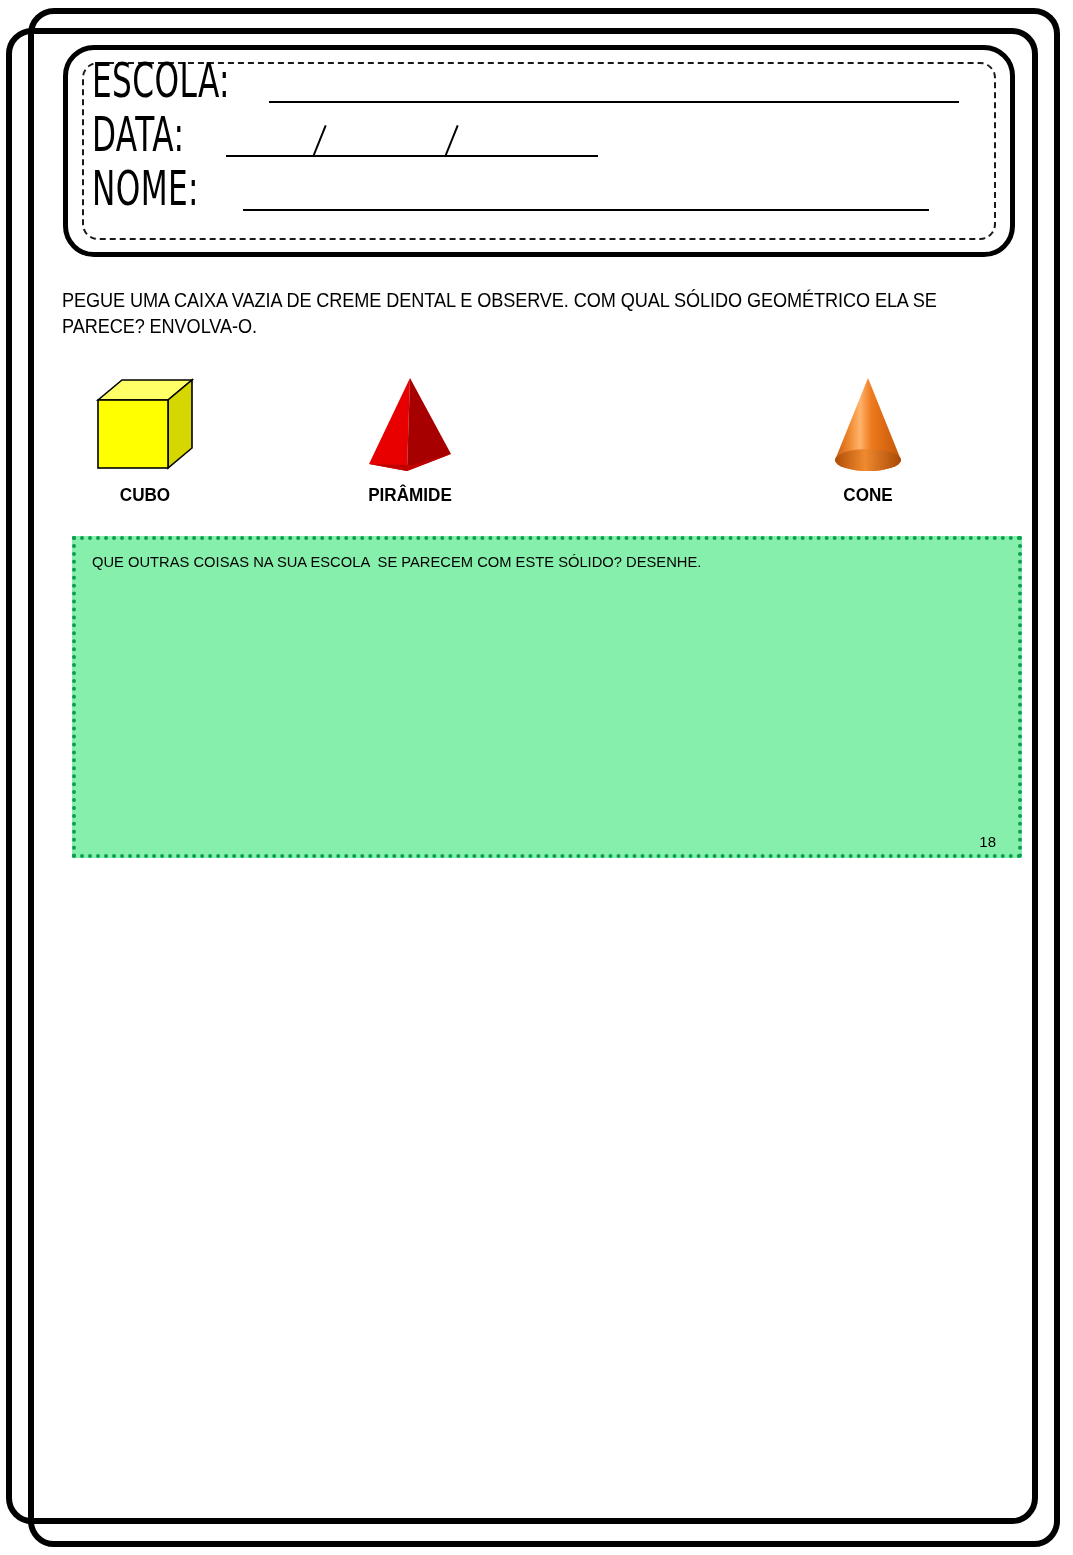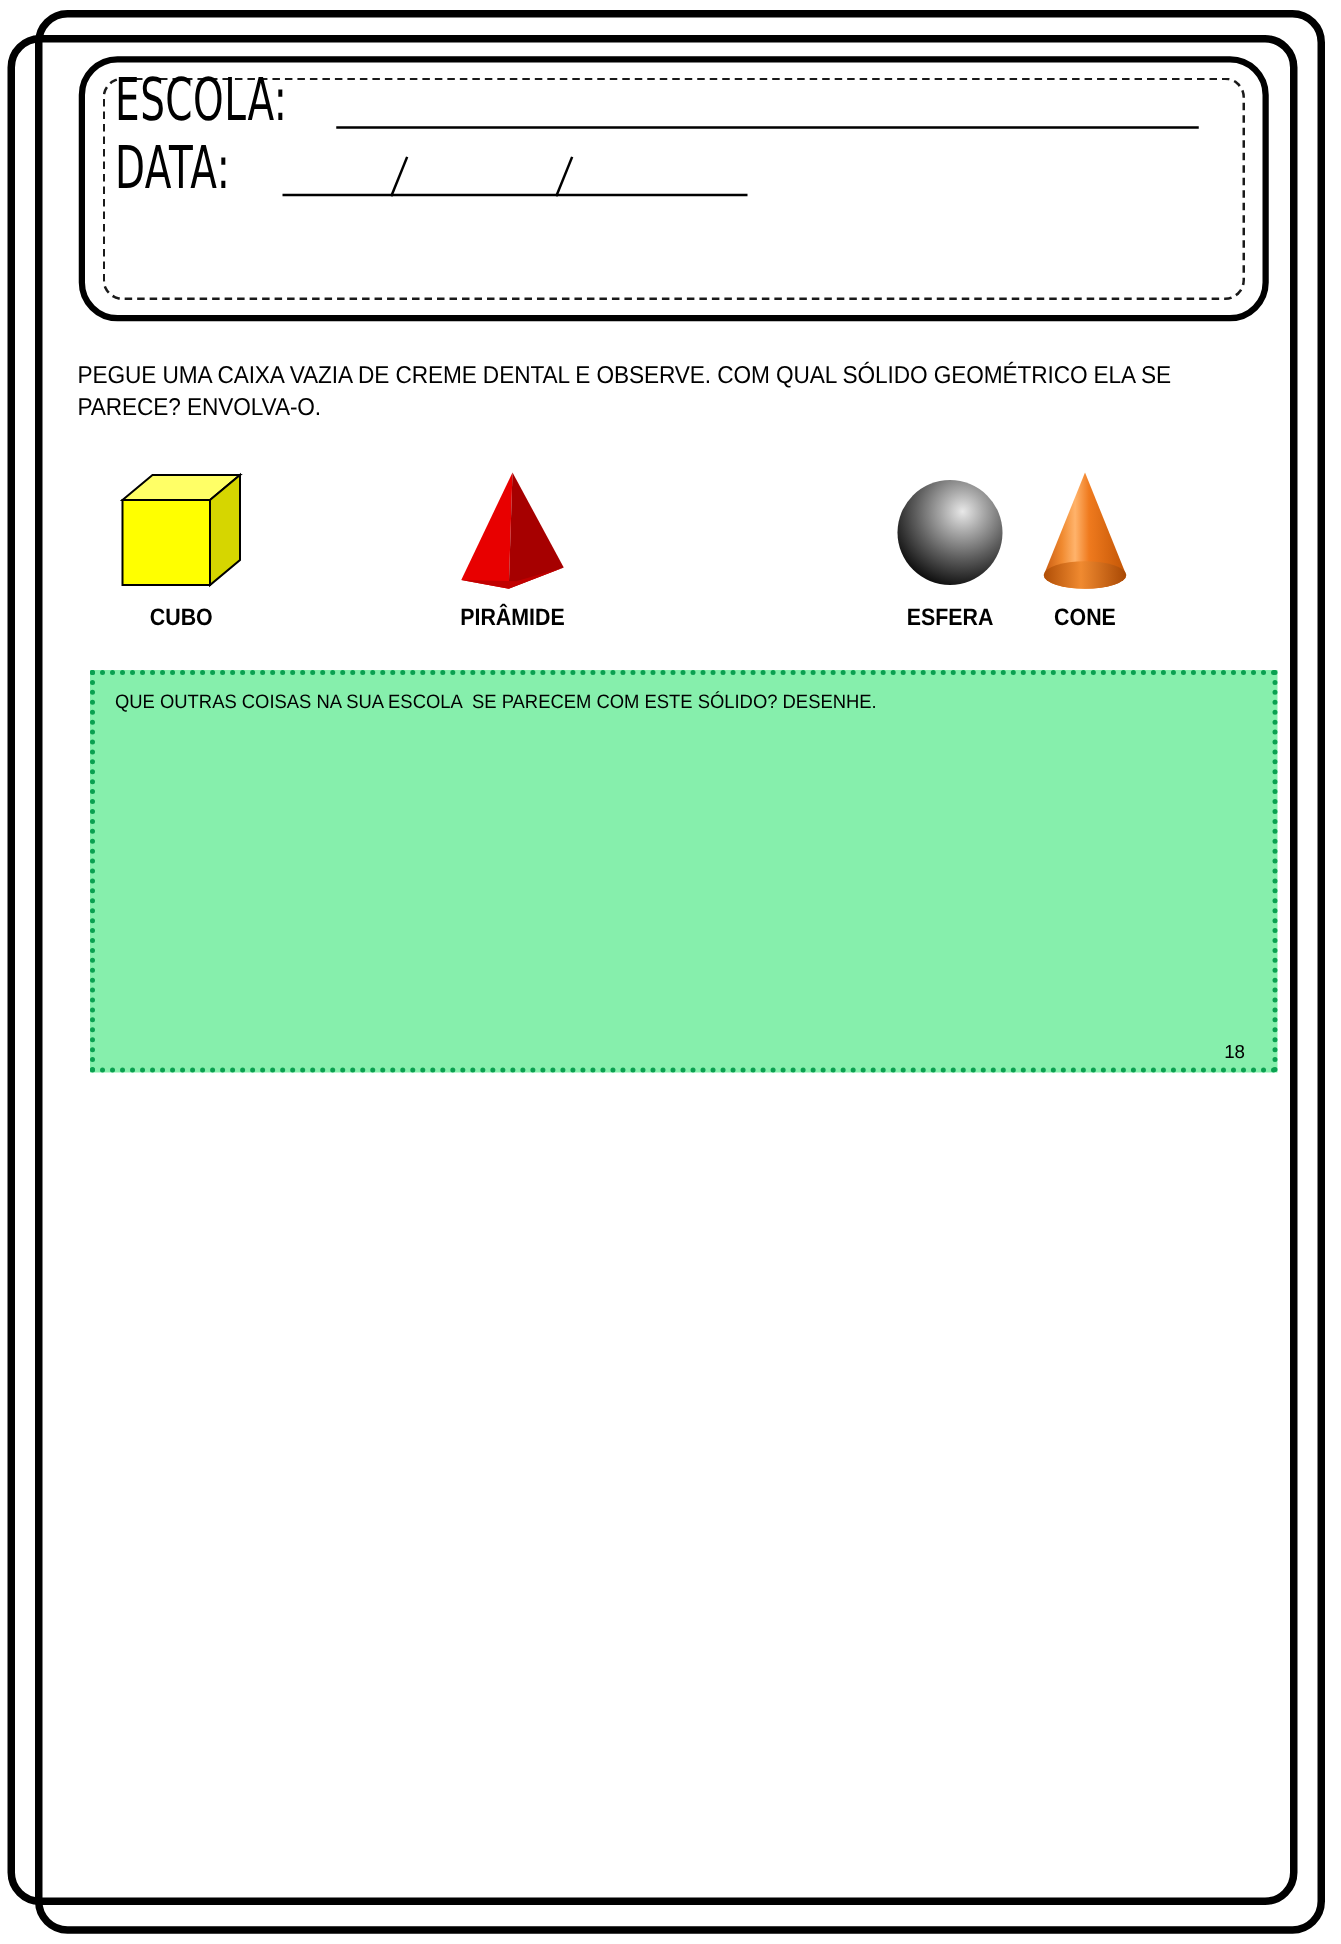--- a/index.html
+++ b/index.html
@@ -206,20 +206,24 @@
     </div>
 
     <div class="id-row">
       <span class="id-label">DATA:</span>
       <span class="rule rule-data">
         <span class="slash slash-1"></span>
         <span class="slash slash-2"></span>
       </span>
     </div>
 
+    <div class="id-row">
+      <span class="id-label">NOME:</span>
+      <span class="rule rule-nome"></span>
+    </div>
 
   </div>
 </div>
 
 <div class="instruction">PEGUE UMA CAIXA VAZIA DE CREME DENTAL E OBSERVE. COM QUAL SÓLIDO GEOMÉTRICO ELA SE PARECE? ENVOLVA-O.</div>
 
 <div class="solids">
 
   <div class="solid s-cubo">
     <div class="solid-art">
@@ -238,36 +242,20 @@
       <svg width="118" height="110" viewBox="0 0 118 110">
         <polygon points="59,6 18,92 56,99" fill="#e80000"></polygon>
         <polygon points="59,6 56,99 100,82" fill="#a60000"></polygon>
         <polygon points="18,92 56,99 100,82 62,93" fill="#c10000"></polygon>
       </svg>
     </div>
     <div class="solid-label">PIRÂMIDE</div>
   </div>
 
 
-  <div class="solid s-esf">
-    <div class="solid-art">
-      <svg width="118" height="110" viewBox="0 0 118 110">
-        <defs>
-          <radialGradient id="sphereGrad" cx="62%" cy="30%" r="72%">
-            <stop offset="0%" stop-color="#e8e8e8"></stop>
-            <stop offset="28%" stop-color="#a8a8a8"></stop>
-            <stop offset="62%" stop-color="#5e5e5e"></stop>
-            <stop offset="100%" stop-color="#111111"></stop>
-          </radialGradient>
-        </defs>
-        <circle cx="59" cy="54" r="42" fill="url(#sphereGrad)"></circle>
-      </svg>
-    </div>
-    <div class="solid-label">ESFERA</div>
-  </div>
 
   <div class="solid s-cone">
     <div class="solid-art">
       <svg width="110" height="110" viewBox="0 0 110 110">
         <defs>
           <linearGradient id="coneGrad" x1="0" y1="0" x2="1" y2="0">
             <stop offset="0%" stop-color="#c85a10"></stop>
             <stop offset="22%" stop-color="#f08a30"></stop>
             <stop offset="38%" stop-color="#ffb36b"></stop>
             <stop offset="55%" stop-color="#ef7a1e"></stop>

